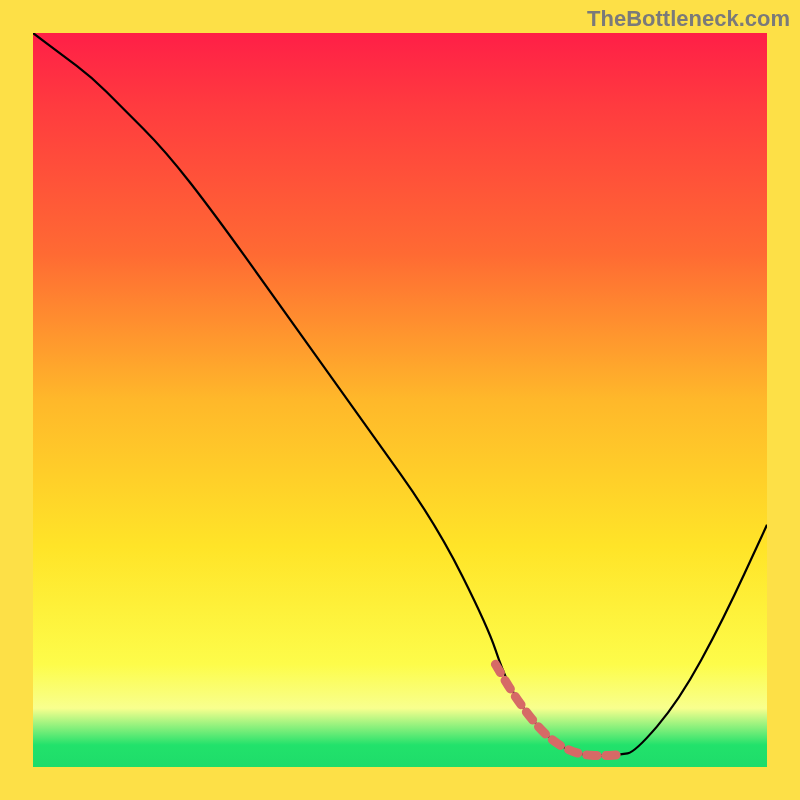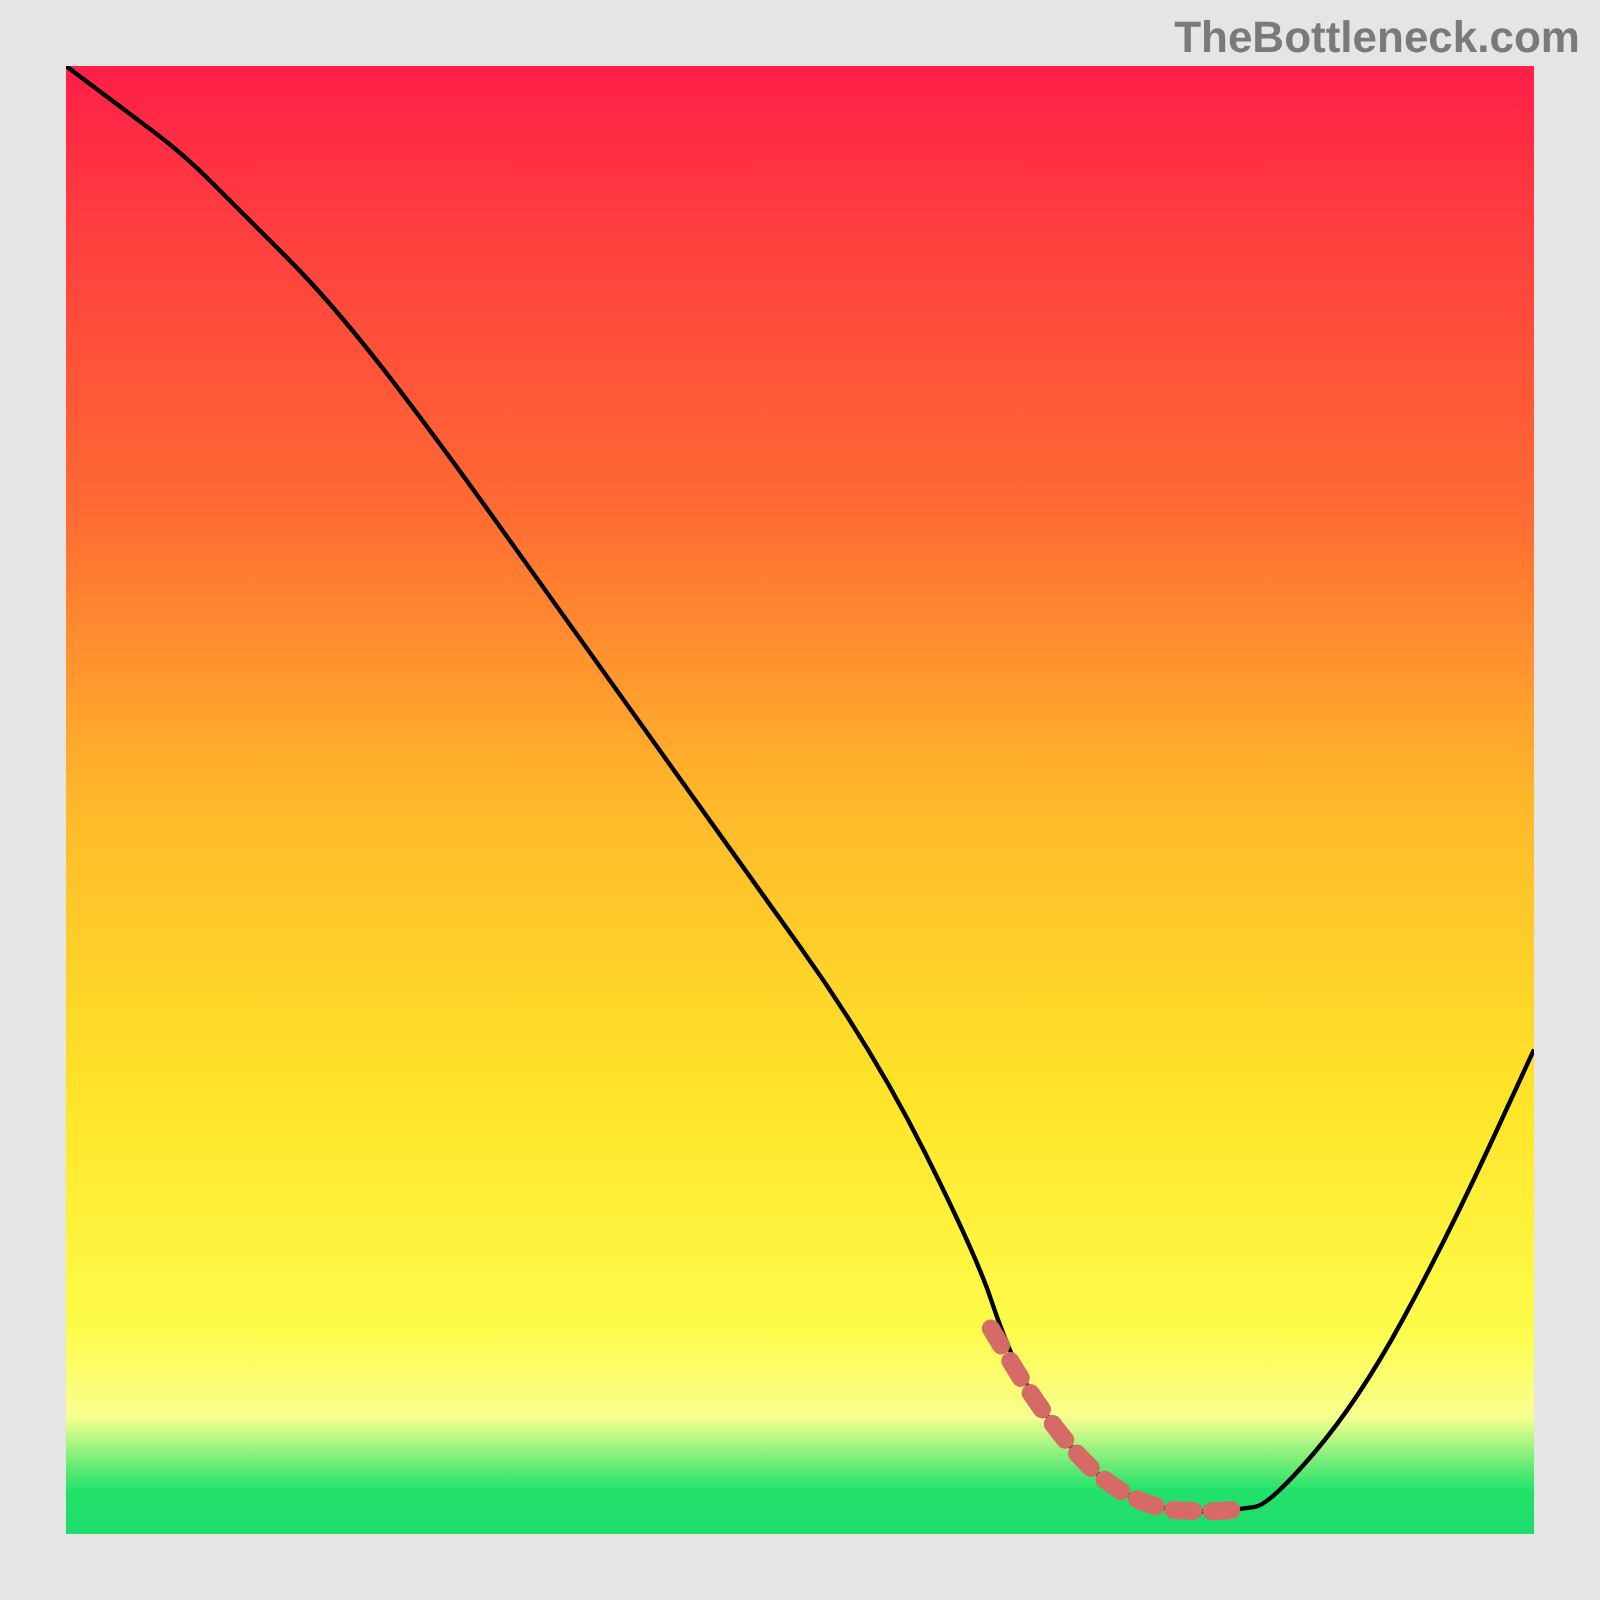--- a/index.html
+++ b/index.html
@@ -1,21 +1,21 @@
 <!DOCTYPE html>
 <html><head>
 <meta charset="utf-8">
 <style>
   * { margin: 0; padding: 0; box-sizing: border-box; }
   html, body { width: 800px; height: 800px; overflow: hidden; background: #000; }
   .frame {
     position: relative;
     width: 800px;
     height: 800px;
-    background: #e5e5e5;
+    background: #fde047;
   }
   .watermark {
     position: absolute;
     top: 6px;
     right: 10px;
     font-family: Arial, Helvetica, sans-serif;
     font-size: 22px;
     font-weight: bold;
     color: #7a7a7a;
     z-index: 10;

